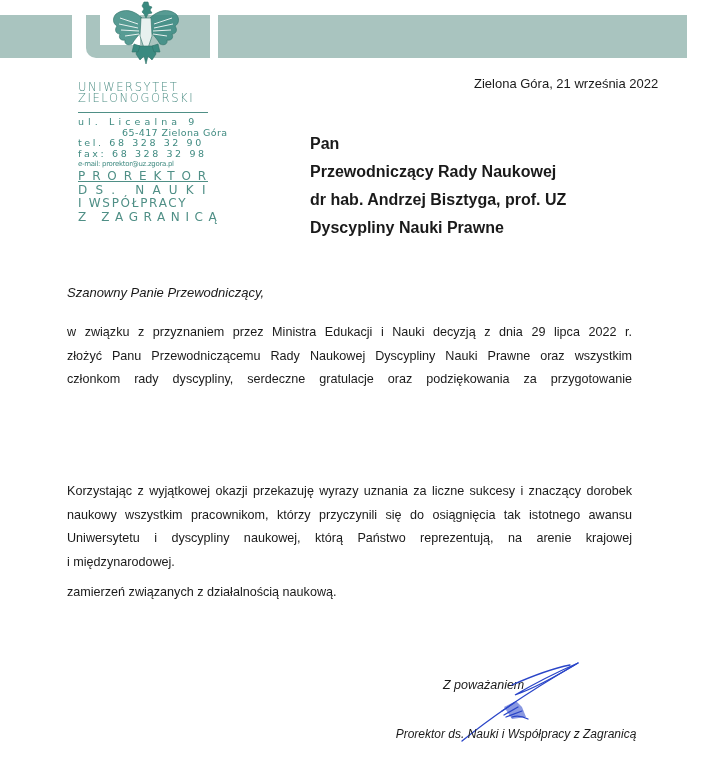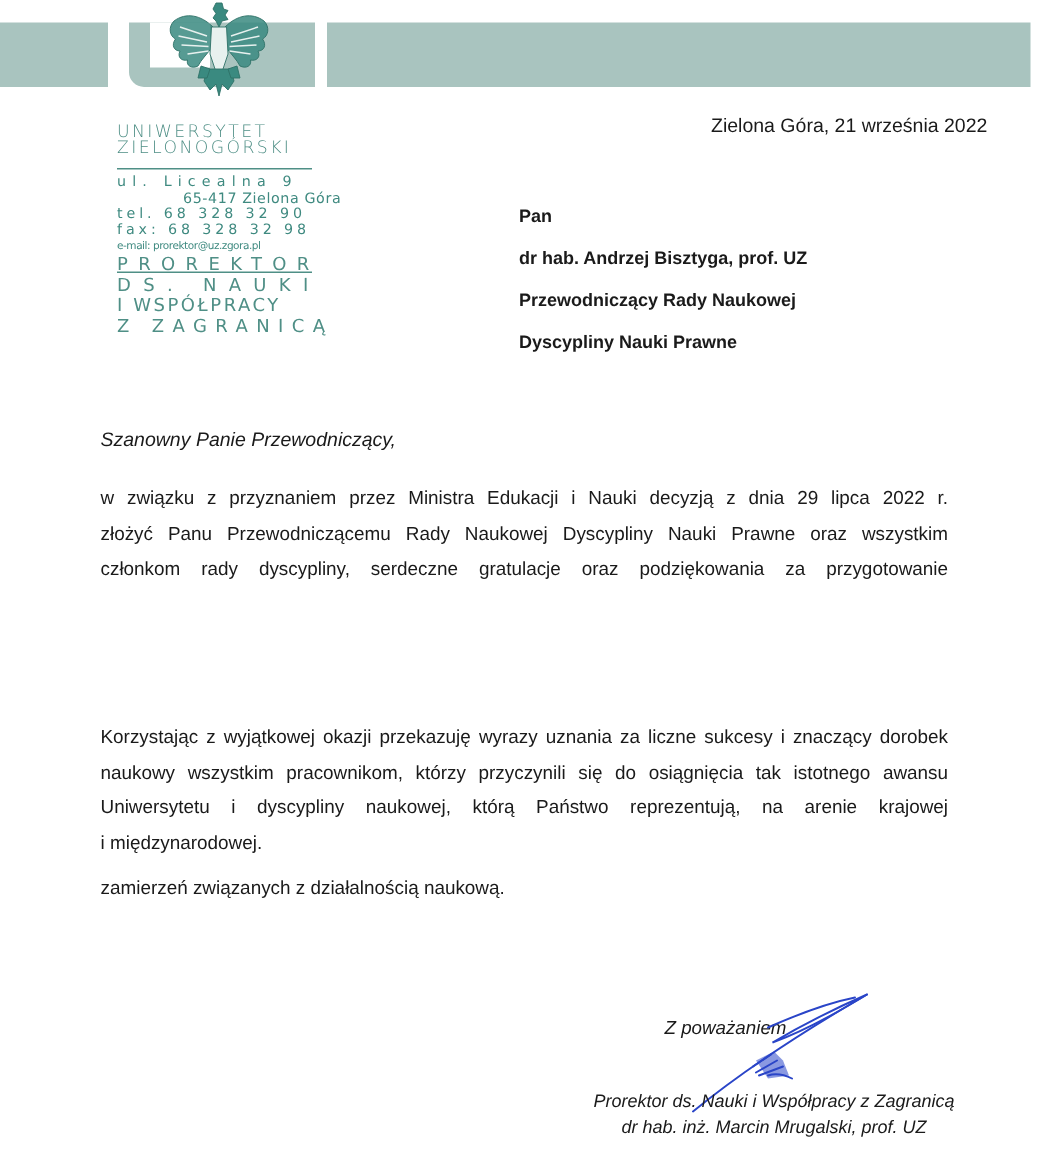--- a/index.html
+++ b/index.html
@@ -41,21 +41,21 @@
       color: #4f8f86; font-size: 12px; line-height: 13.5px;
       font-family: "DejaVu Sans", sans-serif;
     }
     .office div { white-space: nowrap; }
     .office .o1 { letter-spacing: 6.9px; }
     .office .o2 { letter-spacing: 8.2px; }
     .office .o3 { letter-spacing: 1.7px; }
     .office .o4 { letter-spacing: 5.6px; }
 
     .date { left: 474px; top: 76px; font-size: 13px; white-space: nowrap; }
-    .recipient { left: 310px; top: 137px; font-size: 12px; font-weight: bold; line-height: 14px; margin-left: 36px; }
+    .recipient { left: 310px; top: 137px; font-size: 16px; font-weight: bold; line-height: 14px; }
     .recipient div { height: 28px; white-space: nowrap; }
 
     .body-text {
       left: 67px; width: 565px; font-size: 12.6px; line-height: 23.5px;
       text-align: justify; text-align-last: left;
     }
     .salutation { left: 67px; top: 285px; font-size: 13px; font-style: italic; white-space: nowrap; }
     .p1 { top: 321px; }
     .p2 { top: 449px; margin-top: 31px; }
     .p3 { top: 581px; }
@@ -116,22 +116,22 @@
   <div class="o1">PROREKTOR</div>
   <div class="o2">DS. NAUKI</div>
   <div class="o3">I WSPÓŁPRACY</div>
   <div class="o4">Z ZAGRANICĄ</div>
 </div>
 
 <div class="abs date">Zielona Góra, 21 września 2022</div>
 
 <div class="abs recipient">
   <div>Pan</div>
+  <div>Przewodniczący Rady Naukowej</div>
   <div>dr hab. Andrzej Bisztyga, prof. UZ</div>
-  <div>Przewodniczący Rady Naukowej</div>
   <div>Dyscypliny Nauki Prawne</div>
 </div>
 
 <div class="abs salutation">Szanowny Panie Przewodniczący,</div>
 
 <div class="abs body-text p1">
   <span class="line">w związku z przyznaniem przez Ministra Edukacji i Nauki decyzją z dnia 29 lipca 2022 r.</span>
   <span class="line">złożyć Panu Przewodniczącemu Rady Naukowej Dyscypliny Nauki Prawne oraz wszystkim</span>
   <span class="line">członkom rady dyscypliny, serdeczne gratulacje oraz podziękowania za przygotowanie</span>
 </div>
@@ -154,14 +154,13 @@
     <path d="M158 8 C120 30 80 55 42 86"></path>
     <path d="M158 8 C135 22 112 34 95 40 C112 30 135 18 158 8"></path>
     <path d="M92 30 C110 22 130 14 150 10"></path>
     <path d="M82 56 L94 48 M84 60 L98 52 M86 62 L102 56 M92 62 C98 60 104 62 108 64"></path>
   </g>
   <path d="M84 52 L96 46 L102 52 L106 62 L92 64 Z" fill="#2a45c8" fill-opacity="0.55"></path>
 </svg>
 
 <div class="abs sig-title">
   <div>Prorektor ds. Nauki i Współpracy z Zagranicą</div>
-  <div>dr hab. inż. Marcin Mrugalski, prof. UZ</div>
 </div>
 
 </body></html>

